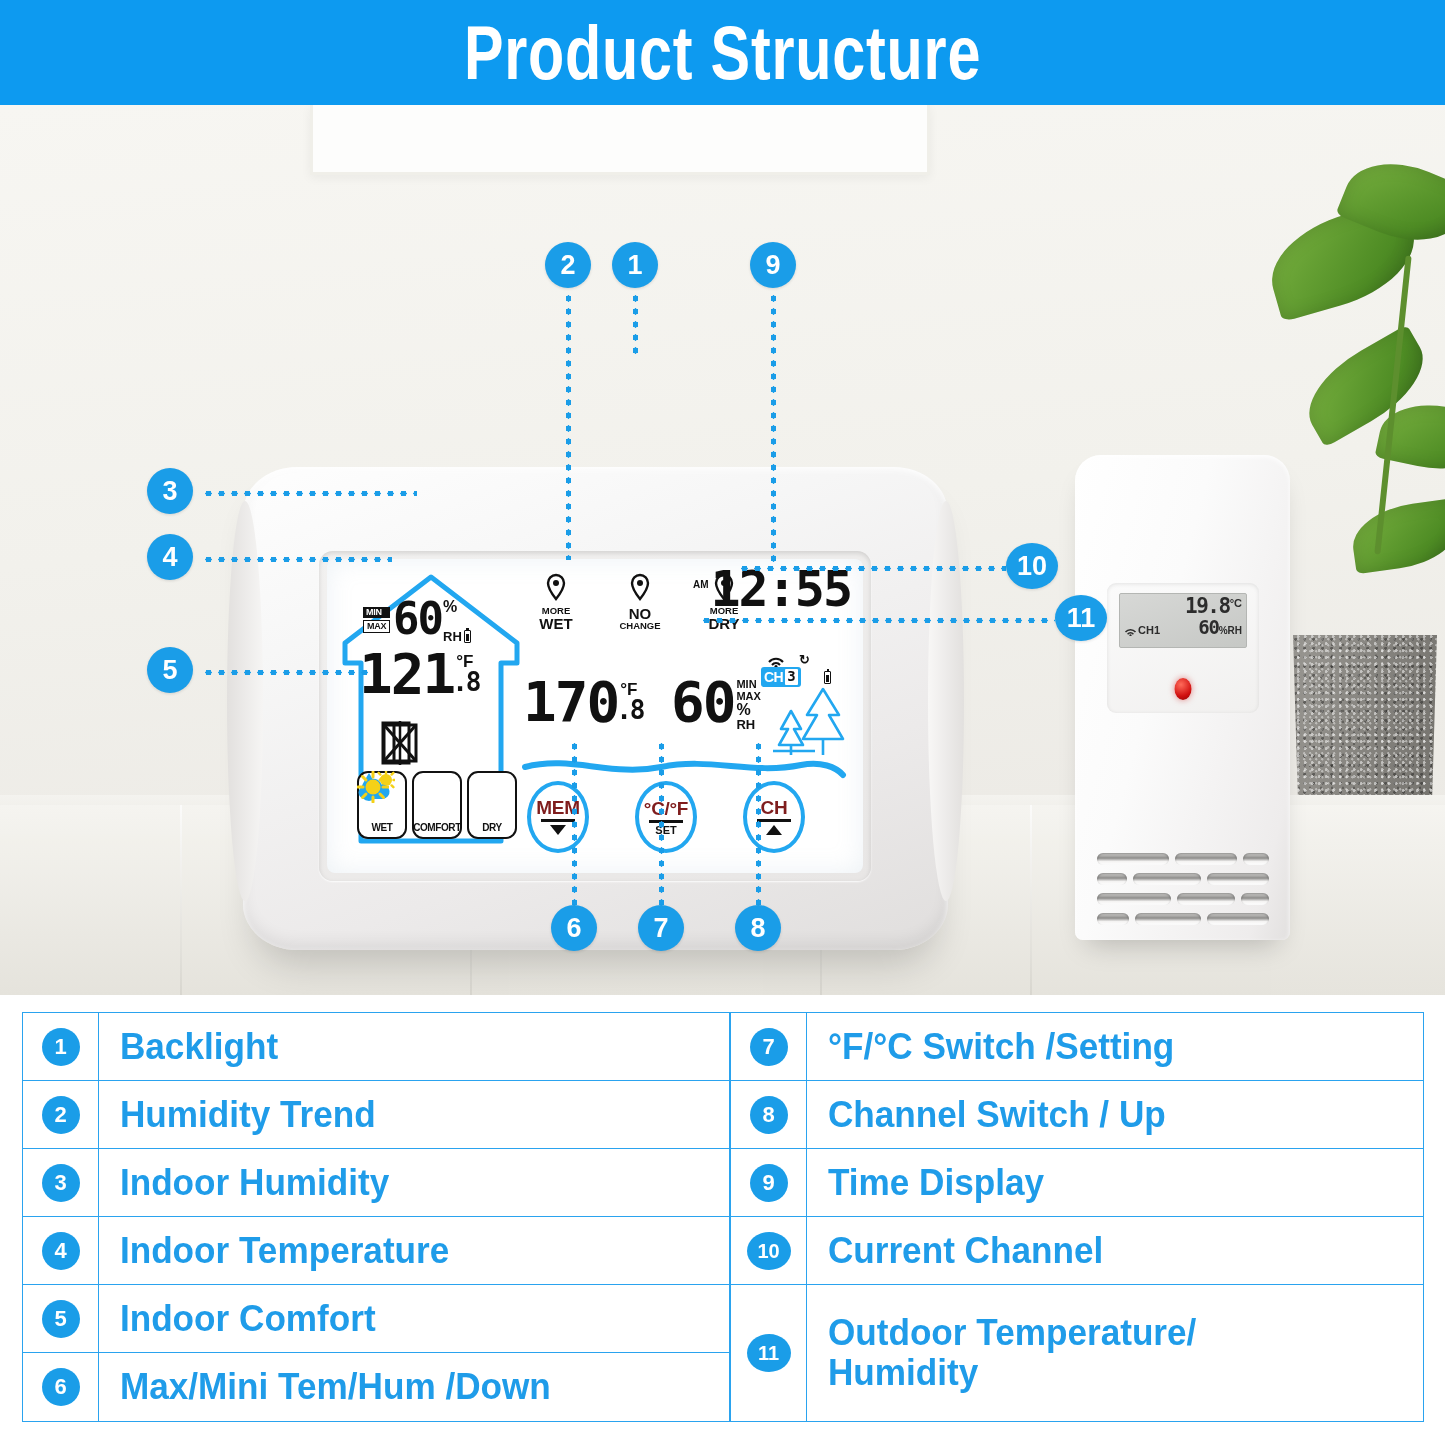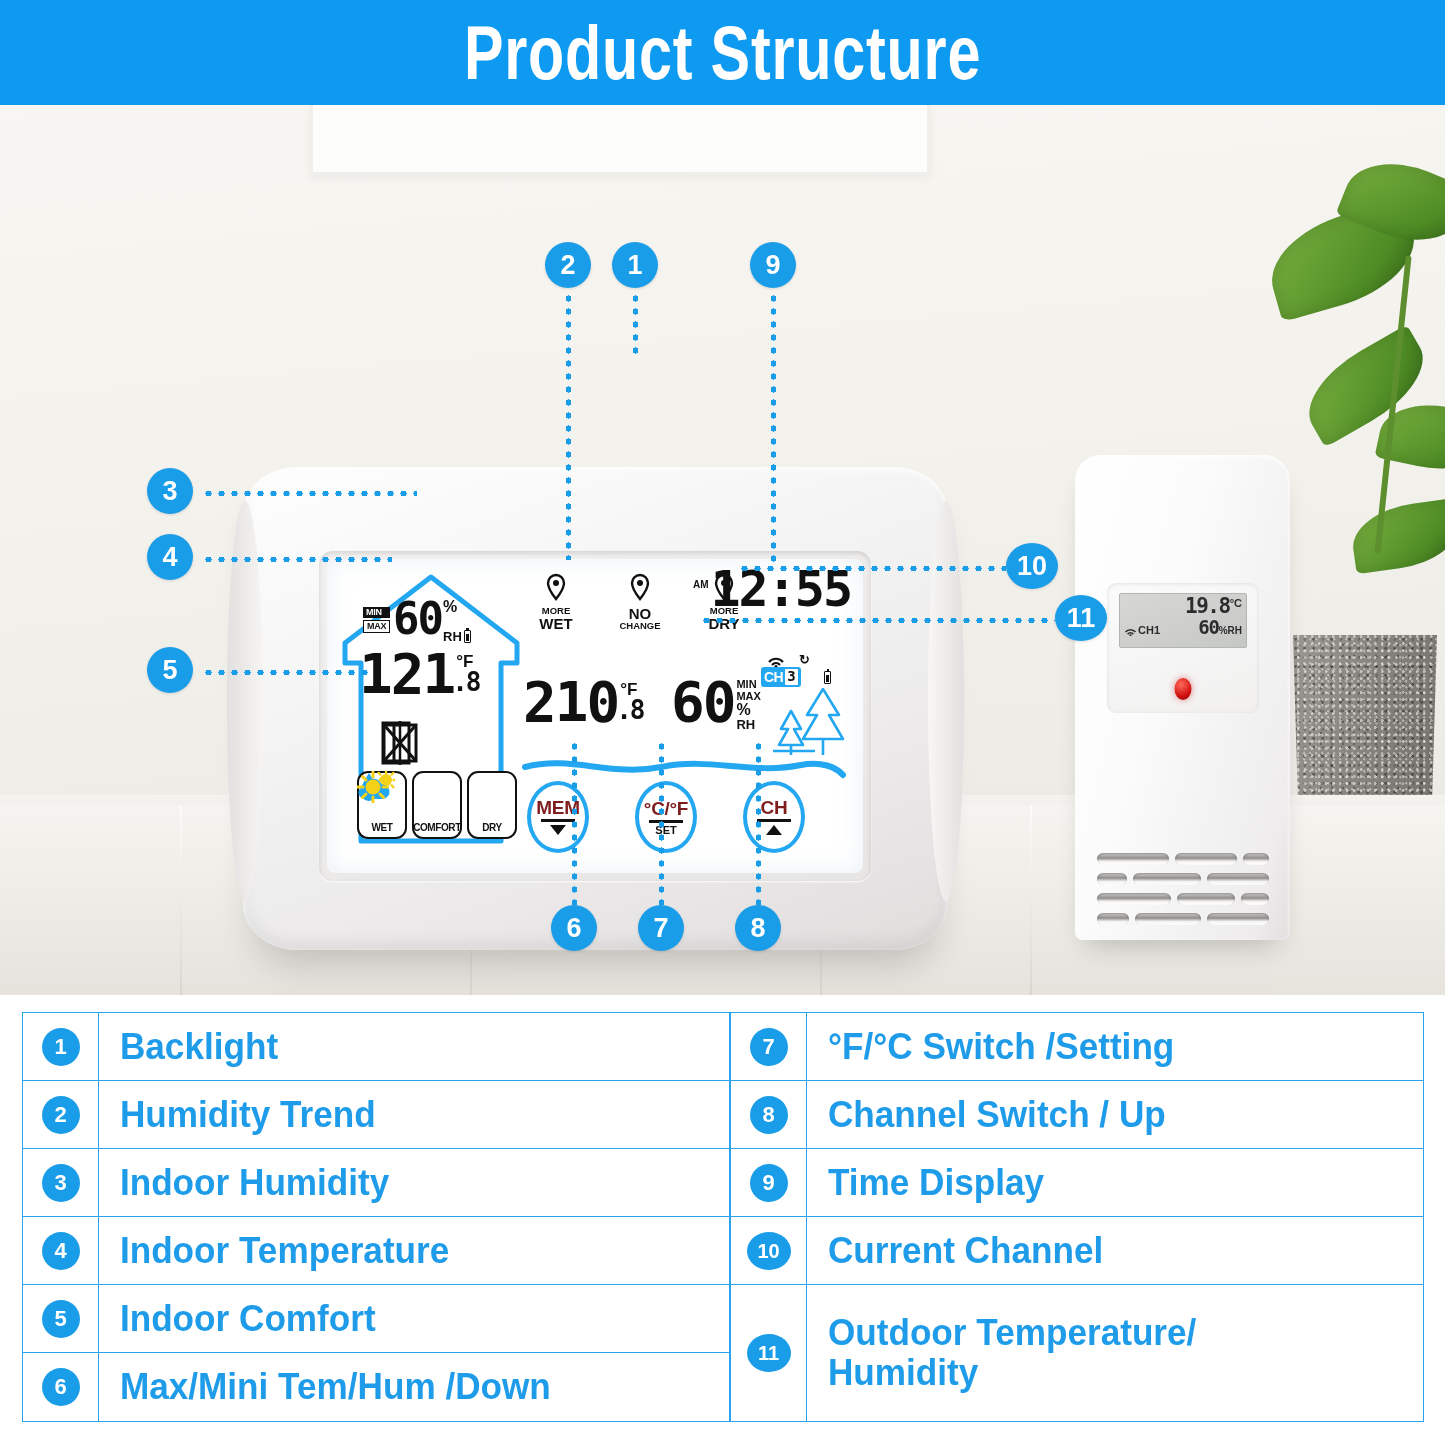--- a/index.html
+++ b/index.html
@@ -450,21 +450,21 @@
             </div>
           </div>
 
           <div class="clock">
             <span class="ampm">AM</span>
             <span class="seg clock-digits">12:55</span>
           </div>
 
           <div class="outdoor">
             <div class="out-temp">
-              <span class="seg out-temp-val">210</span>
+              <span class="seg out-temp-val">170</span>
               <div class="temp-units">
                 <span class="u-f">°F</span>
                 <span class="seg out-dec">.8</span>
               </div>
             </div>
             <div class="out-hum">
               <span class="seg out-hum-val">60</span>
               <div class="out-hum-units">
                 <span class="mmstack">MIN</span>
                 <span class="mmstack">MAX</span>

